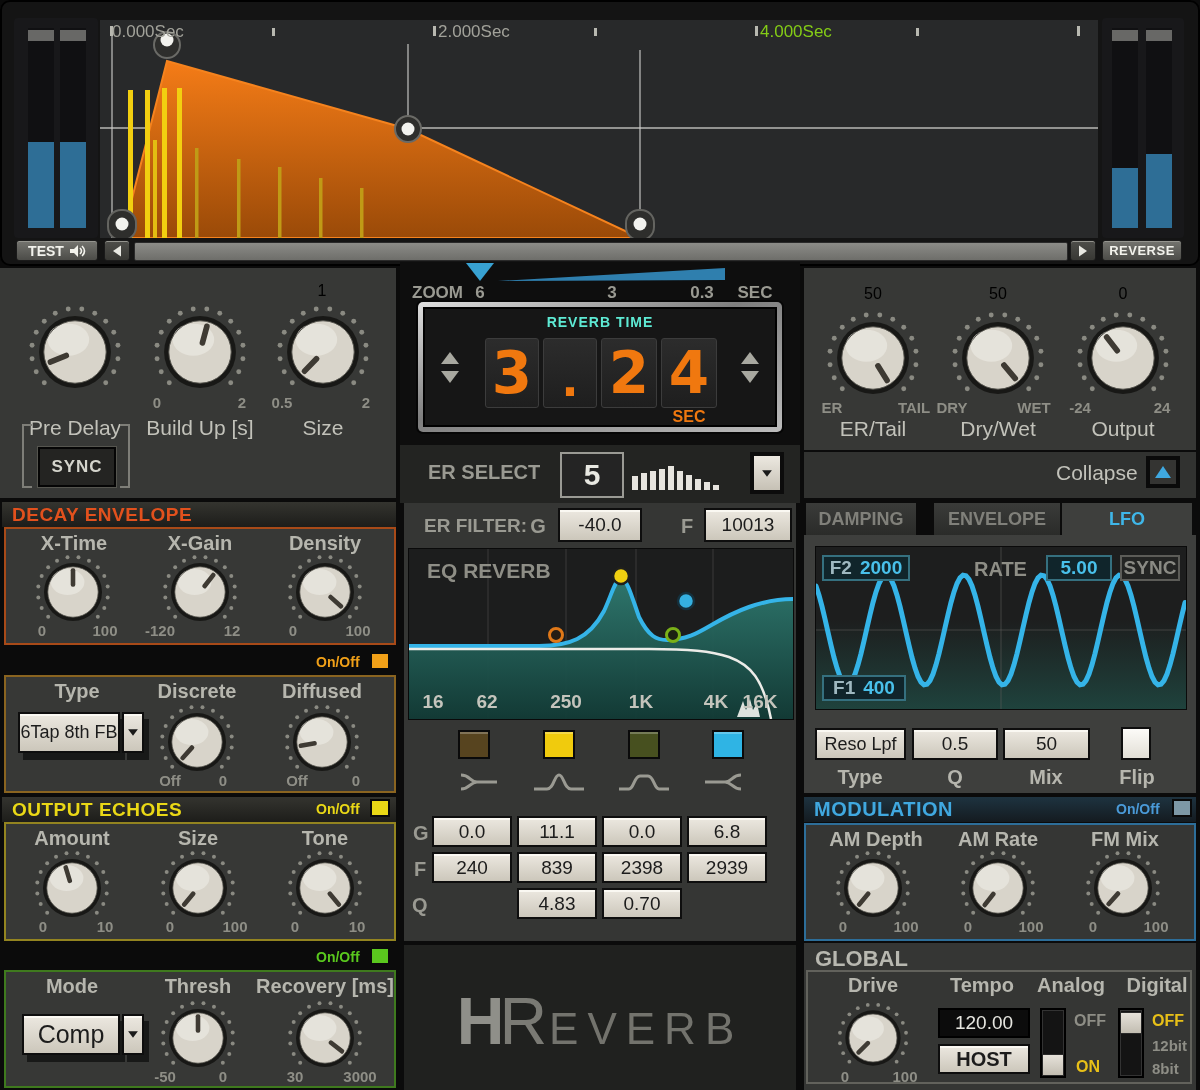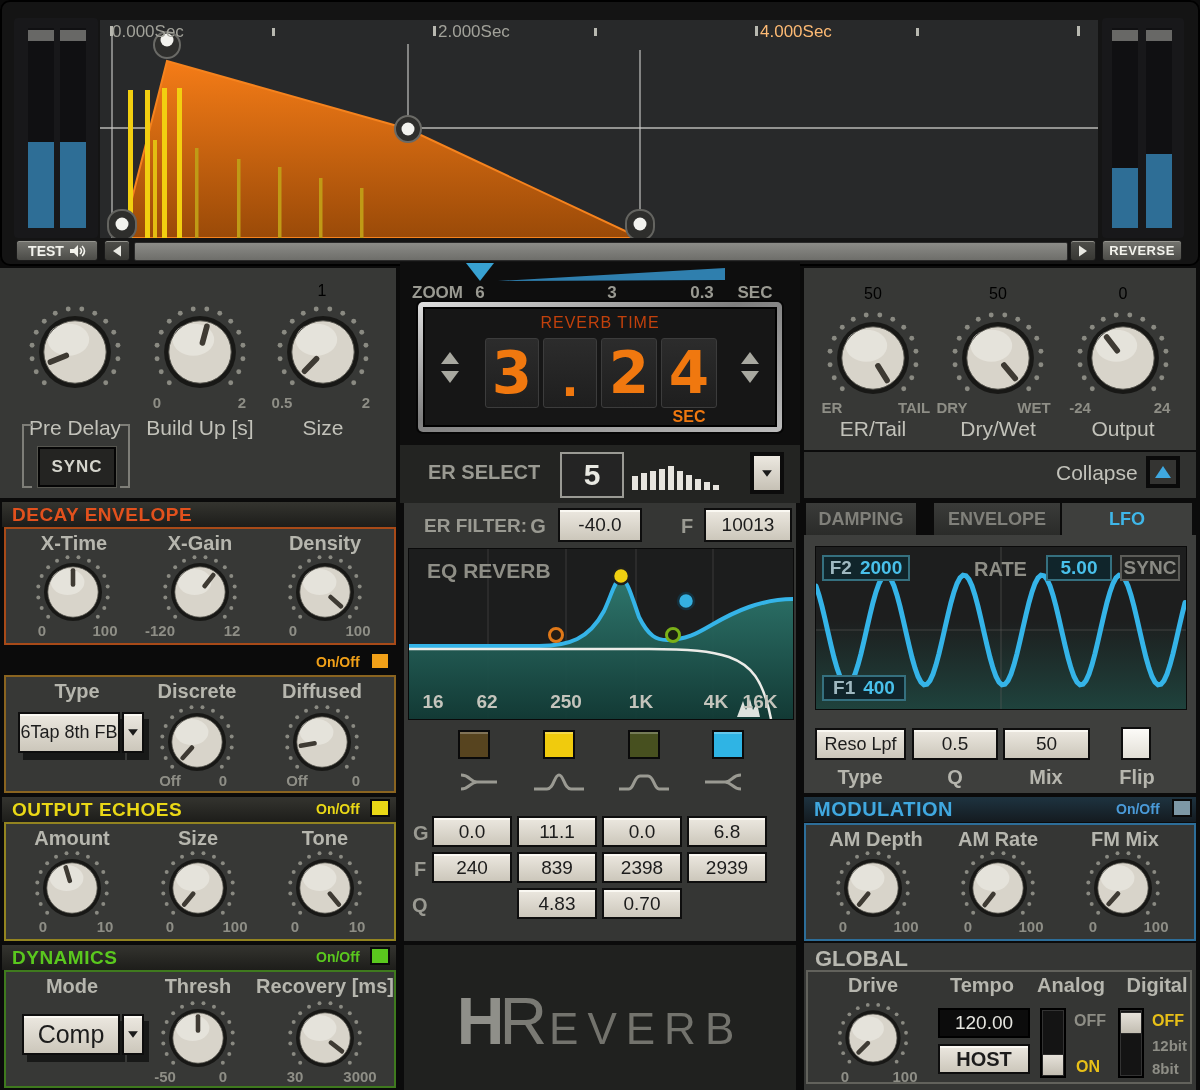--- a/index.html
+++ b/index.html
@@ -96,21 +96,21 @@
         <circle cx="308" cy="109" r="13" fill="#2e2e2c" stroke="#6a6a66" stroke-width="2"></circle>
         <circle cx="308" cy="109" r="6.5" fill="#f2f2ee"></circle>
         <rect x="8" y="190" width="28" height="30" rx="13" fill="#2e2e2c" stroke="#646460" stroke-width="2"></rect>
         <circle cx="22" cy="204" r="6.5" fill="#f2f2ee"></circle>
         <rect x="526" y="190" width="28" height="30" rx="13" fill="#2e2e2c" stroke="#646460" stroke-width="2"></rect>
         <circle cx="540" cy="204" r="6.5" fill="#f2f2ee"></circle>
       </g>
     </svg>
     <span class="abs" style="left:12px;top:2px;font-size:17px;color:#a2a29a">0.000Sec</span>
     <span class="abs" style="left:338px;top:2px;font-size:17px;color:#a2a29a">2.000Sec</span>
-    <span class="abs" style="left:660px;top:2px;font-size:17px;color:#fdba74">4.000Sec</span>
+    <span class="abs" style="left:660px;top:2px;font-size:17px;color:#84cc16">4.000Sec</span>
   </div>
 
   <div class="meterp" style="left:1102px;top:18px;width:82px;height:220px">
     <div class="mtrack" style="left:10px;top:10px;height:200px"></div>
     <div class="mcap" style="left:10px;top:12px"></div>
     <div class="mfill" style="left:10px;top:150px;height:60px"></div>
     <div class="mtrack" style="left:44px;top:10px;height:200px"></div>
     <div class="mcap" style="left:44px;top:12px"></div>
     <div class="mfill" style="left:44px;top:136px;height:74px"></div>
   </div>
@@ -464,23 +464,20 @@
           <rect x="-3" y="-31" width="6" height="24" rx="2.5" fill="#3e3a33"></rect>
         </g>
       </svg></div>
   <span class="cl mm" style="left:43px;top:918px">0</span>
   <span class="cl mm" style="left:105px;top:918px">10</span>
   <span class="cl mm" style="left:170px;top:918px">0</span>
   <span class="cl mm" style="left:235px;top:918px">100</span>
   <span class="cl mm" style="left:295px;top:918px">0</span>
   <span class="cl mm" style="left:357px;top:918px">10</span>
 
-  <div class="hdr" style="top:943px">
-    <span class="htitle" style="color:#5ac81e">DYNAMICS</span>
-  </div>
   <span class="onoff" style="left:316px;top:949px;color:#5ac81e">On/Off</span>
   <div class="sq" style="left:370px;top:947px;background:#5ac81e"></div>
   <div class="secbox" style="left:4px;top:970px;width:392px;height:118px;border-color:#3f7a1e"></div>
   <span class="cl lab" style="left:72px;top:975px">Mode</span>
   <span class="cl lab" style="left:198px;top:975px">Thresh</span>
   <span class="cl lab" style="left:325px;top:975px">Recovery [ms]</span>
   <div class="vbox dd" style="left:22px;top:1014px;width:98px;height:41px;font-size:25px">
     <span>Comp</span>
   </div>
   <div class="vbox dd" style="left:122px;top:1014px;width:22px;height:41px">
@@ -549,21 +546,21 @@
   <span class="abs gtxt" style="left:412px;top:283px;font-size:17px">ZOOM</span>
   <span class="cl gtxt" style="left:480px;top:283px;font-size:17px">6</span>
   <span class="cl gtxt" style="left:612px;top:283px;font-size:17px">3</span>
   <span class="cl gtxt" style="left:702px;top:283px;font-size:17px">0.3</span>
   <span class="cl gtxt" style="left:755px;top:283px;font-size:17px">SEC</span>
 
   <div class="abs" style="left:400px;top:302px;width:400px;height:143px;background:#0e0e0e"></div>
   <div class="metal">
       <div class="metal-in"></div>
     </div>
-  <span class="cl" style="left:600px;top:314px;font-weight:400;font-size:16px;color:#c2410c;letter-spacing:1px">REVERB TIME</span>
+  <span class="cl" style="left:600px;top:314px;font-weight:700;font-size:14px;color:#5eead4;letter-spacing:1px">REVERB TIME</span>
   <div class="abs" style="left:441px;top:352px">
     <div class="spin up"></div>
       <div class="spin dn" style="margin-top:7px"></div>
   </div>
   <div class="dtile" style="left:485px;top:338px;width:54px;height:70px">
       <span>3</span>
     </div>
   <div class="dtile" style="left:543px;top:338px;width:54px;height:70px;align-items:flex-end;font-size:46px">
       <span>.</span>
     </div>

